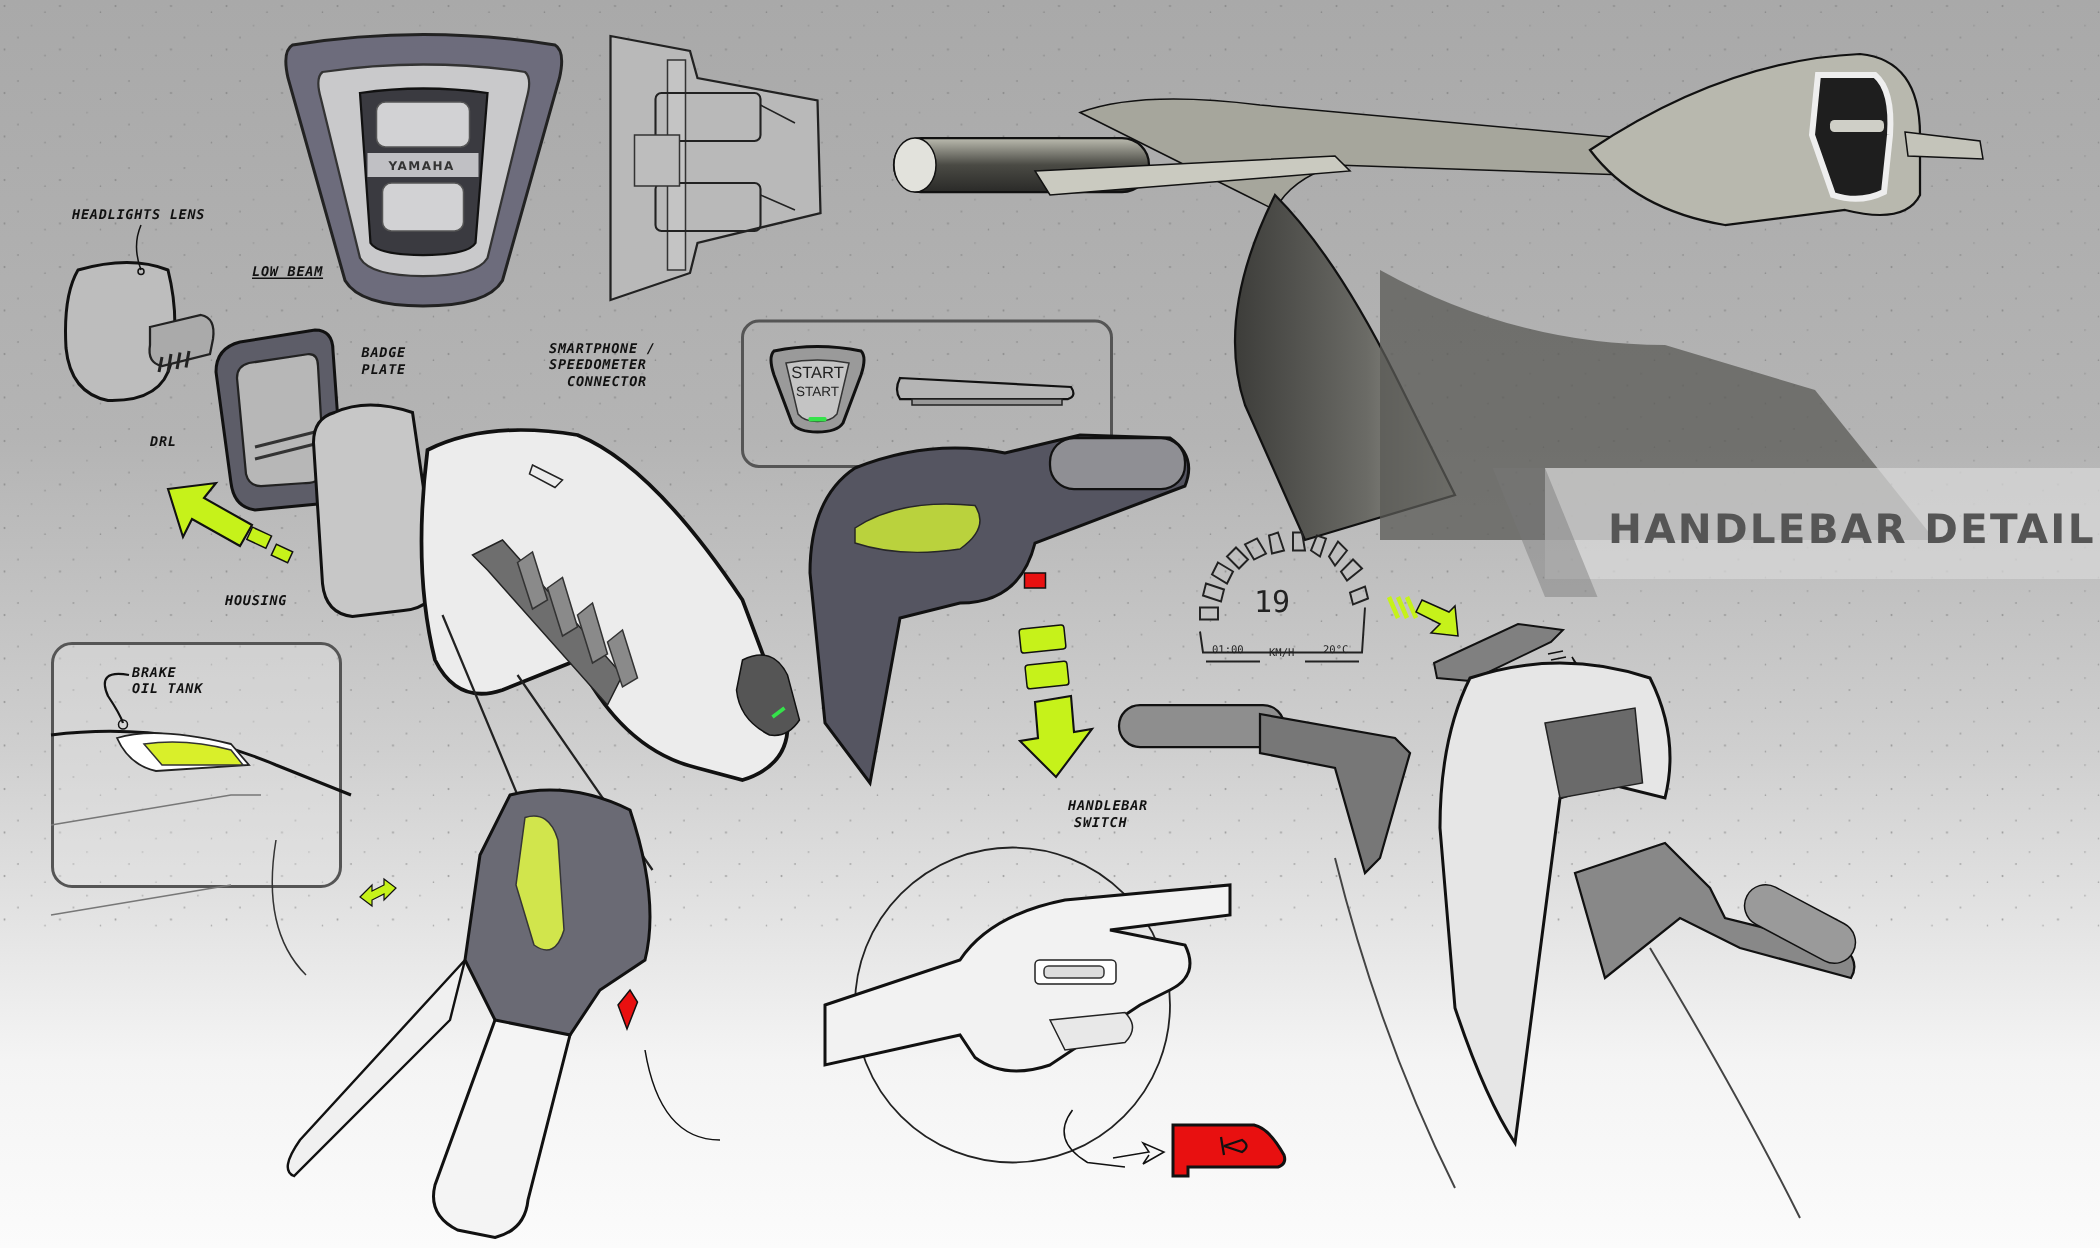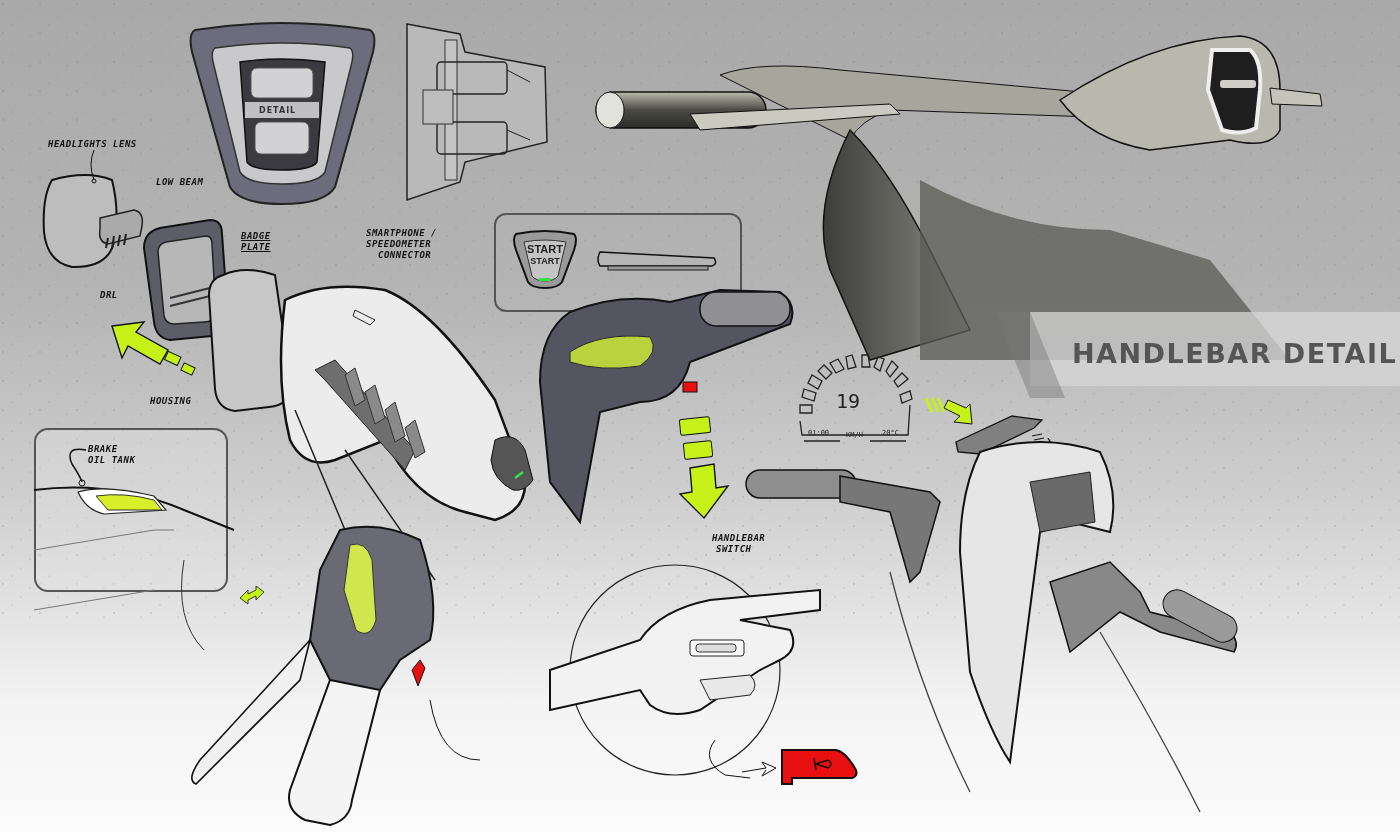--- a/index.html
+++ b/index.html
@@ -7,21 +7,21 @@
     background:linear-gradient(180deg,#a9a9a9 0%,#b4b4b4 35%,#cfcfcf 60%,#f4f4f4 85%,#fbfbfb 100%);
     font-family:"Liberation Sans",sans-serif;}
   .abs{position:absolute;}
   .note{position:absolute;font-family:"DejaVu Sans Mono",monospace;font-weight:bold;font-style:italic;
     font-size:9px;line-height:11px;color:#111;text-transform:uppercase;letter-spacing:0.5px;}
   svg{position:absolute;overflow:visible;}
   .banner{position:absolute;left:1030px;top:312px;width:370px;height:74px;
     background:rgba(215,215,215,0.75);}
   .banner-text{position:absolute;left:42px;top:26px;font-family:"DejaVu Sans",sans-serif;font-weight:bold;
     font-size:27px;letter-spacing:1.5px;color:#555;}
-  .start-label{position:absolute;font-family:"Liberation Sans",sans-serif;color:#222;text-align:center;font-weight:bold;}
+  .start-label{position:absolute;font-family:"Liberation Sans",sans-serif;color:#222;text-align:center;}
   .speed-num{position:absolute;font-family:"DejaVu Sans Mono",monospace;color:#222;}
   .tiny{position:absolute;font-family:"DejaVu Sans Mono",monospace;font-size:7px;color:#222;}
   .badge{position:absolute;font-family:"DejaVu Sans",sans-serif;font-size:8px;letter-spacing:1px;color:#333;font-weight:bold;}
 </style>
 </head>
 <body>
 
 <svg width="1400" height="832" style="left:0;top:0;">
   <defs>
     <pattern id="speck" width="37" height="29" patternUnits="userSpaceOnUse">
@@ -36,21 +36,21 @@
 
 <div class="abs" style="left:185px;top:22px;width:195px;height:185px;">
   <svg width="195" height="185" style="left:0;top:0;">
     <path d="M10,8 Q97,-6 185,8 Q192,12 188,30 L150,165 Q140,182 97,182 Q55,182 45,165 L7,30 Q3,12 10,8 Z" fill="#6d6c7c" stroke="#222" stroke-width="2"></path>
     <path d="M30,26 Q97,16 165,26 Q170,30 166,44 L140,150 Q133,162 97,162 Q62,162 55,150 L29,44 Q25,30 30,26 Z" fill="#c9c9cb" stroke="#333" stroke-width="1.5"></path>
     <path d="M55,40 Q97,34 140,40 L132,140 Q127,148 97,148 Q67,148 62,140 Z" fill="#3a3a40" stroke="#111" stroke-width="1.5"></path>
     <rect x="66" y="46" width="62" height="30" rx="6" fill="#d2d2d4" stroke="#555"></rect>
     <rect x="70" y="100" width="54" height="32" rx="6" fill="#d2d2d4" stroke="#555"></rect>
     <rect x="60" y="80" width="74" height="16" fill="#c0c0c4"></rect>
   </svg>
-  <span class="badge" style="left:74px;top:84px;">DETAIL</span>
+  <span class="badge" style="left:74px;top:84px;">YAMAHA</span>
 </div>
 
 <svg width="160" height="190" style="left:405px;top:22px;">
   <path d="M2,2 L55,12 L60,30 L140,45 L142,120 L60,140 L55,160 L2,178 Z" fill="#b9b9b9" stroke="#222" stroke-width="1.5"></path>
   <rect x="40" y="18" width="12" height="140" fill="#c4c4c4" stroke="#333"></rect>
   <rect x="32" y="40" width="70" height="32" rx="4" fill="none" stroke="#222" stroke-width="1.4"></rect>
   <rect x="32" y="100" width="70" height="32" rx="4" fill="none" stroke="#222" stroke-width="1.4"></rect>
   <path d="M102,48 L125,60 M102,108 L125,118" stroke="#222"></path>
   <rect x="18" y="68" width="30" height="34" fill="#bdbdbd" stroke="#333"></rect>
 </svg>
@@ -69,22 +69,22 @@
 </svg>
 <svg width="90" height="150" style="left:205px;top:265px;">
   <path d="M18,10 Q40,0 70,10 L86,120 Q86,140 64,142 L30,146 Q12,144 10,124 L4,30 Q4,14 18,10 Z" fill="#c7c7c7" stroke="#111" stroke-width="2"></path>
 </svg>
 
 <div class="note" style="left:48px;top:139px;">Headlights Lens</div>
 <svg width="20" height="36" style="left:84px;top:148px;">
     <path d="M10,2 Q4,16 10,32" stroke="#111" fill="none"></path>
     <circle cx="10" cy="33" r="2" fill="none" stroke="#111"></circle>
   </svg>
-<div class="note" style="left:156px;top:177px;"><span>Low Beam</span></div>
-<div class="note" style="left:241px;top:231px;width:40px;text-decoration:underline;">Badge Plate</div>
+<div class="note" style="left:168px;top:177px;text-decoration:underline;"><span>Low Beam</span></div>
+<div class="note" style="left:241px;top:231px;width:40px;">Badge Plate</div>
 <div class="note" style="left:100px;top:290px;">DRL</div>
 <div class="note" style="left:150px;top:396px;">Housing</div>
 
 <svg width="90" height="60" style="left:108px;top:320px;">
   <path d="M4,6 L36,2 L28,12 L60,30 L52,44 L20,26 L14,38 Z" fill="#c6f21a" stroke="#111" stroke-width="1.4"></path>
   <rect x="58" y="34" width="14" height="9" transform="rotate(25 65 38)" fill="#c6f21a" stroke="#111"></rect>
   <rect x="74" y="45" width="12" height="8" transform="rotate(25 80 49)" fill="#c6f21a" stroke="#111"></rect>
 </svg>
 
 <svg width="340" height="330" style="left:265px;top:280px;">

